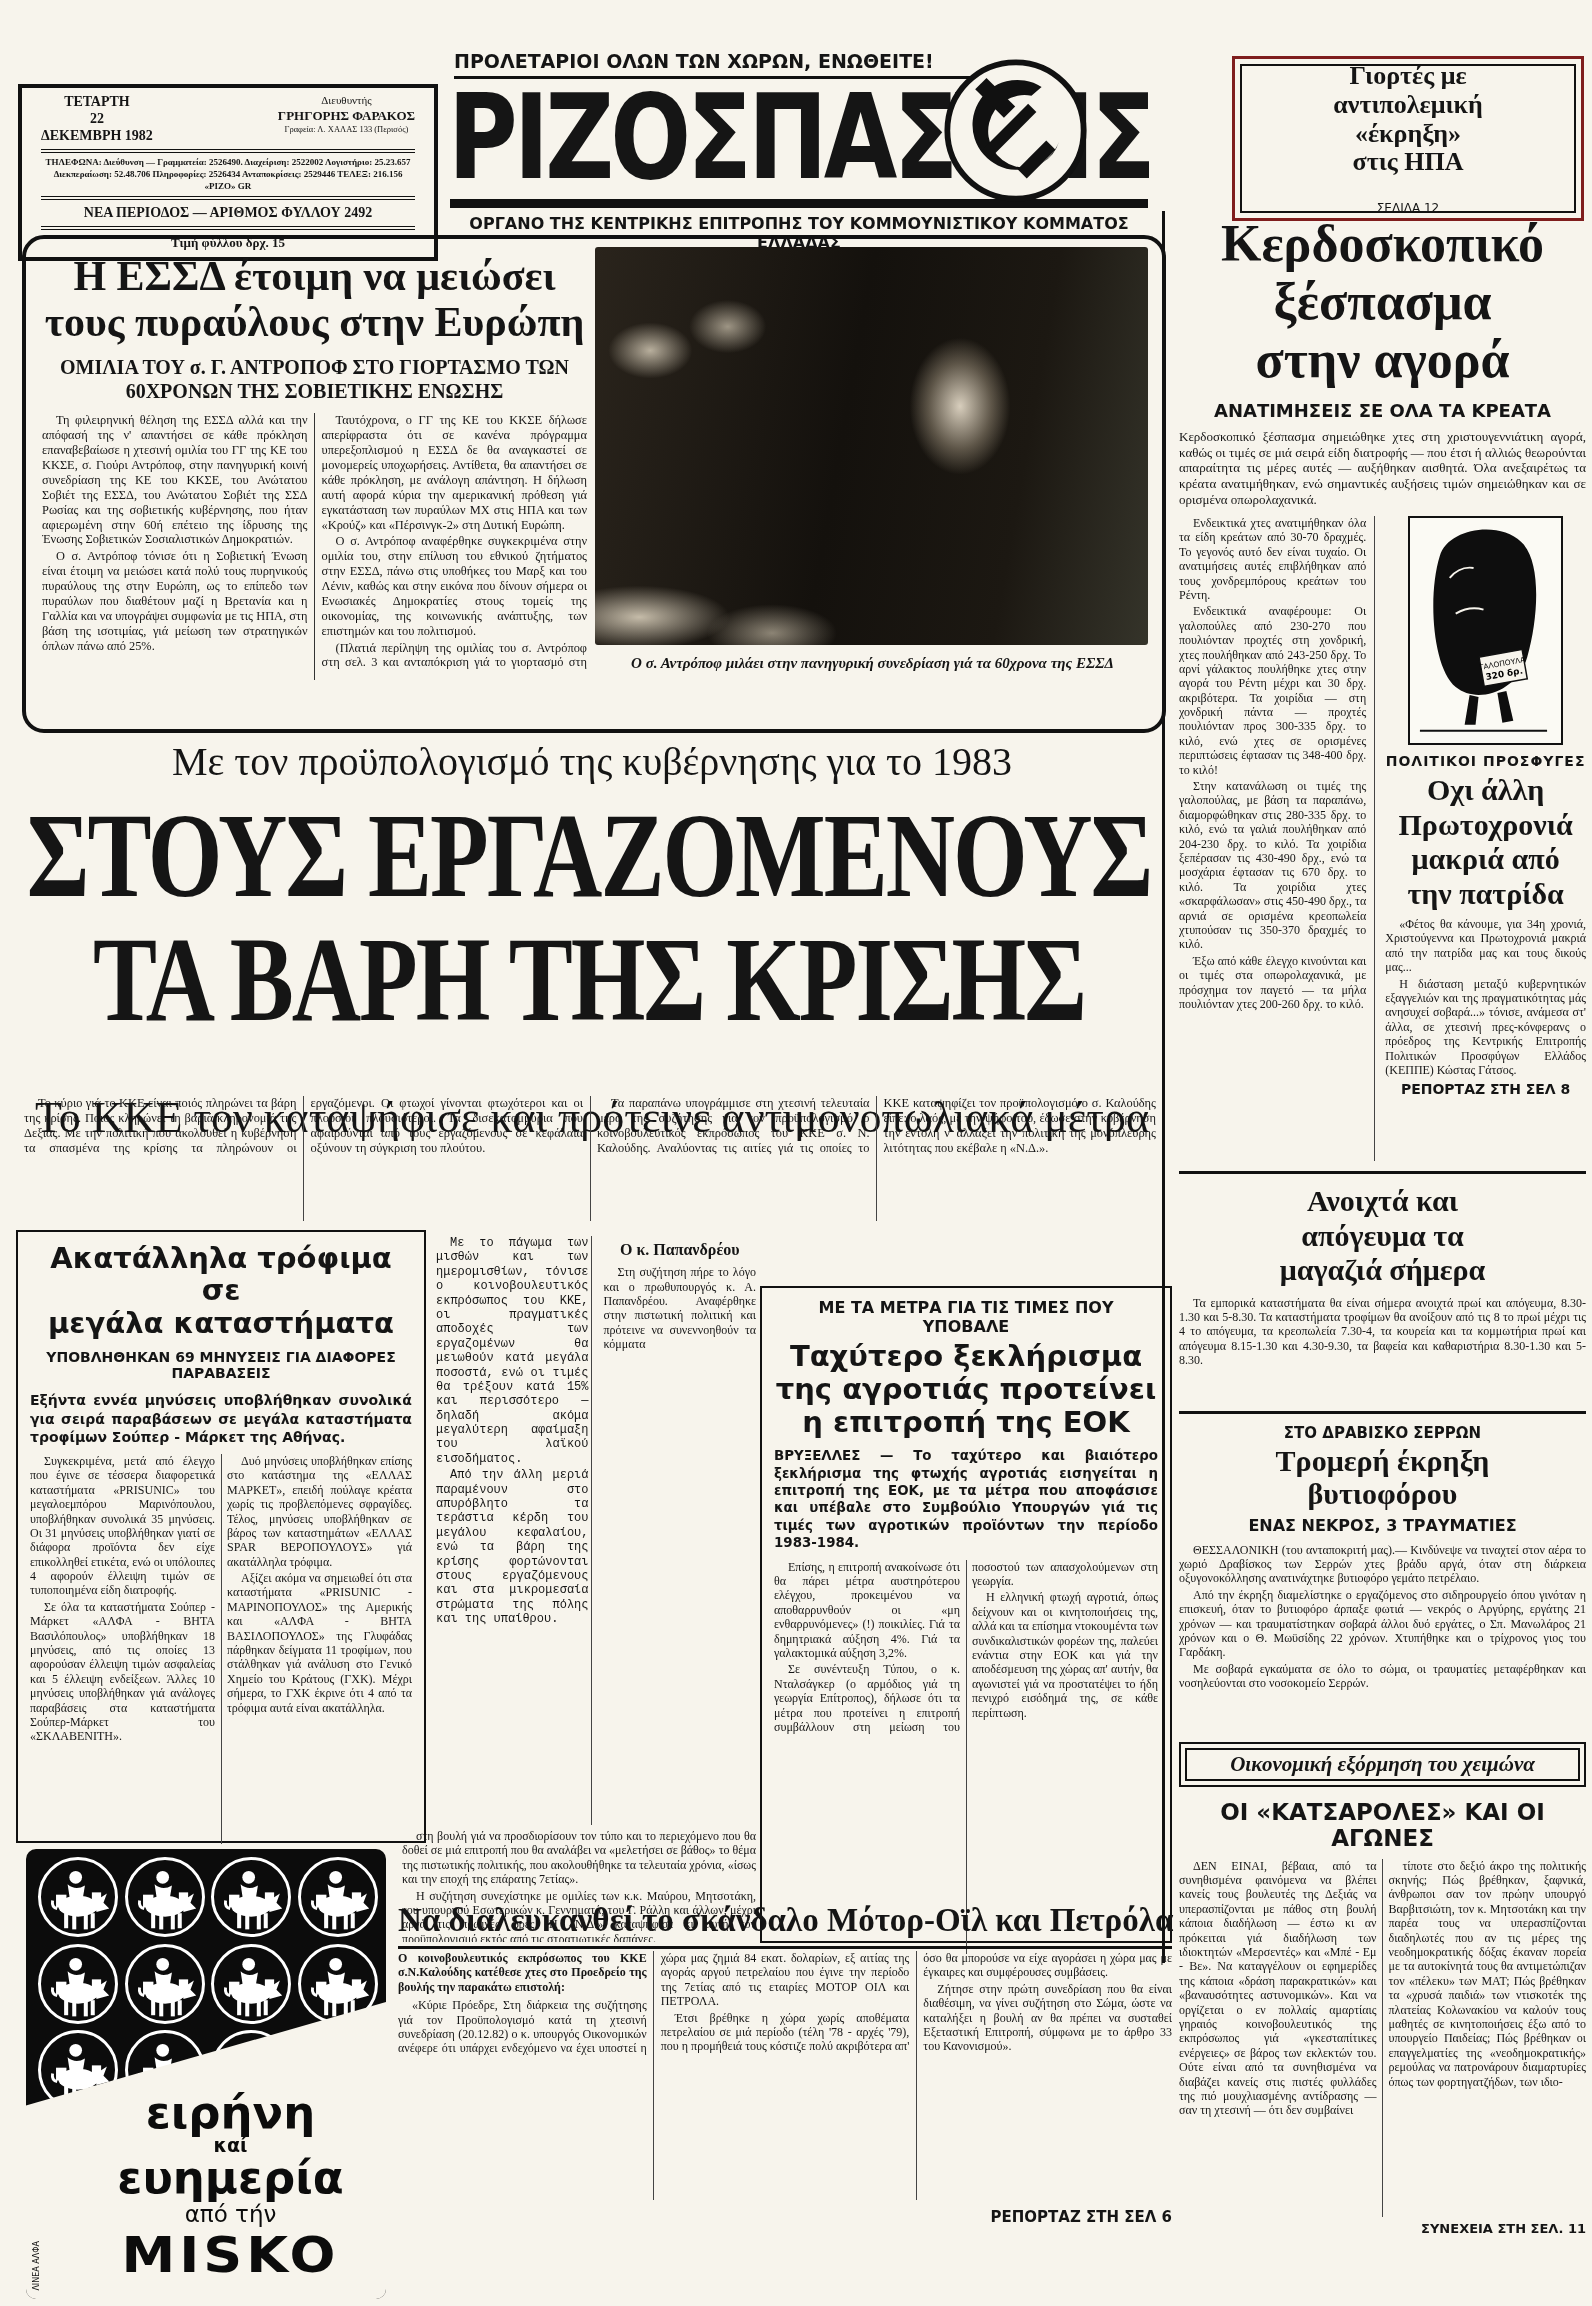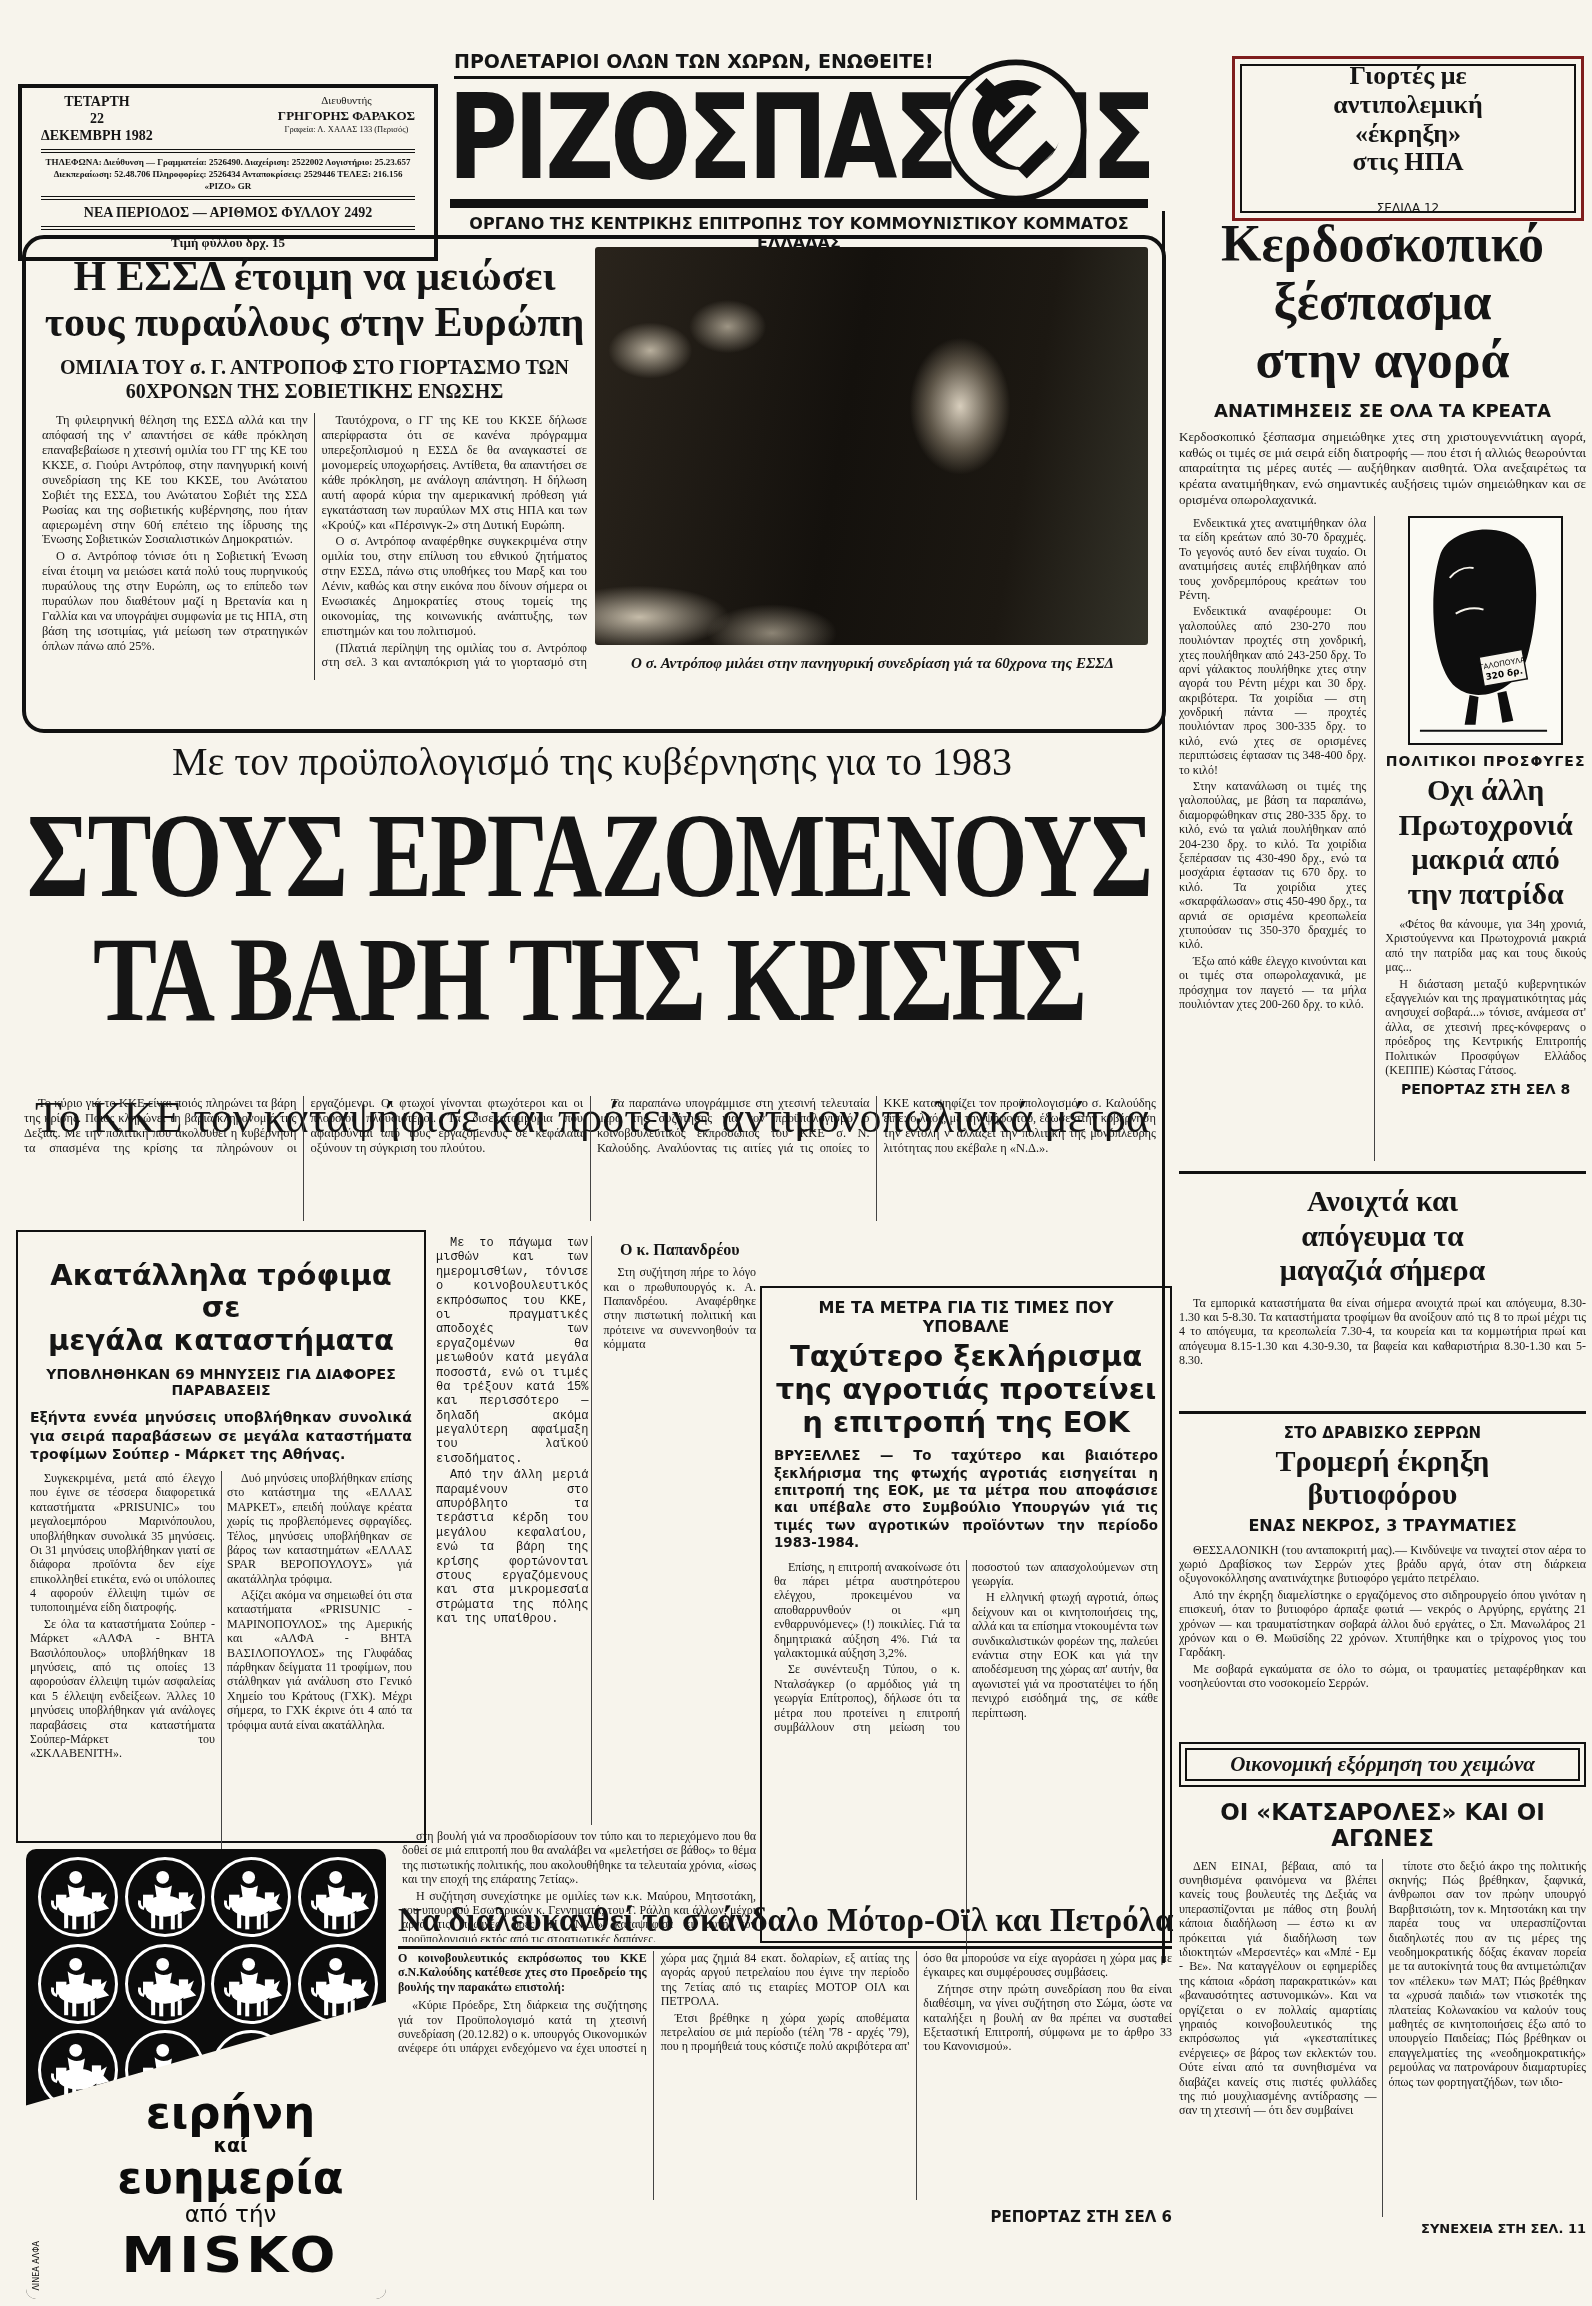--- a/index.html
+++ b/index.html
@@ -70,21 +70,21 @@
   .ms-line { left:22px; width:1134px; font-weight:bold; font-size:96px; letter-spacing:-2px;
     line-height:1; text-align:center; transform:scaleY(1.25); transform-origin:center top;
     white-space:nowrap; }
   .ms-l1 { top:796px; } .ms-l2 { top:920px; }
   .ms-deck { left:30px; top:1092px; width:1124px; font-size:44px; text-align:center; }
   .ms-intro { left:24px; top:1096px; width:1132px; height:125px; column-count:4; column-gap:14px;
     column-rule:1px solid #444; font-size:12.4px; line-height:1.2; overflow:hidden; }
 
   
   .food-box { left:16px; top:1230px; width:410px; height:613px; border:2px solid #111;
-    padding:27px 12px; box-sizing:border-box; }
+    padding:10px 12px; box-sizing:border-box; }
   .food-headline { font-weight:bold; font-size:29px; line-height:1.12; text-align:center; }
   .food-subhead { font-weight:bold; font-size:14px; text-align:center; margin-top:10px; }
   .food-lead { font-weight:bold; font-size:14px; line-height:1.3; margin-top:10px; }
   .food-body { margin-top:8px; column-count:2; column-gap:12px; column-rule:1px solid #444;
     font-size:12px; line-height:1.2; height:390px; overflow:hidden; }
 
   
   .misko { left:26px; top:1849px; width:360px; height:450px; background:#0c0c0c;
     border-radius:10px; overflow:hidden; }
   .misko-circle { position:absolute; width:74px; height:74px; border:3px solid #fff;

